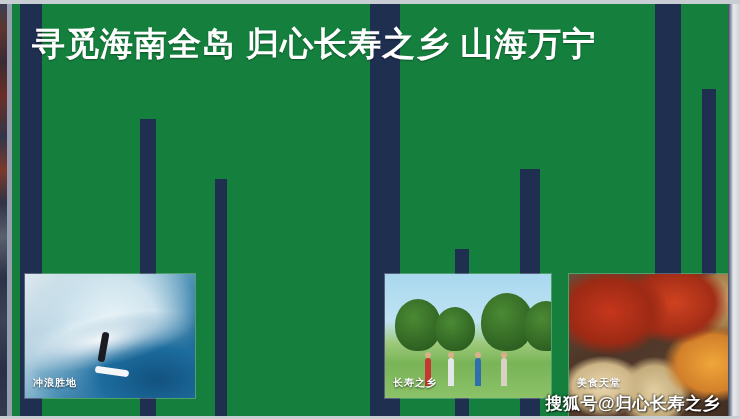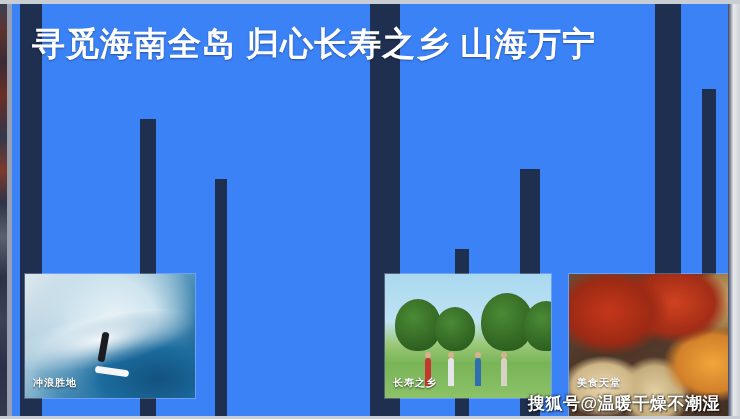--- a/index.html
+++ b/index.html
@@ -58,21 +58,21 @@
     background: #f0f0f2;
     opacity: .55;
   }
 
   
   .panel {
     position: absolute;
     left: 12px; top: 4px;
     width: 716px;
     height: 415px;
-    background: #3b82f6;
+    background: #15803d;
     overflow: hidden;
   }
 
   
   .bars { position: absolute; left: 0; top: 0; width: 716px; height: 415px; }
   .bar  { position: absolute; bottom: 0; background: #1f2f50; }
 
   .title {
     position: absolute;
     left: 20px;
@@ -273,20 +273,20 @@
         <div class="photo-caption">长寿之乡</div>
       </div>
 
       <div class="photo tall" style="left:556px; width:173px;">
         <div class="seafood"></div>
         <div class="photo-caption" style="bottom:28px;">美食天堂</div>
       </div>
 
     </div>
 
-    <div class="watermark">搜狐号@温暖干燥不潮湿</div>
+    <div class="watermark">搜狐号@归心长寿之乡</div>
 
   </div>
 
   <div class="right-sliver"></div>
   <div class="bottom-band"></div>
 
 </div>
 
 </body></html>

